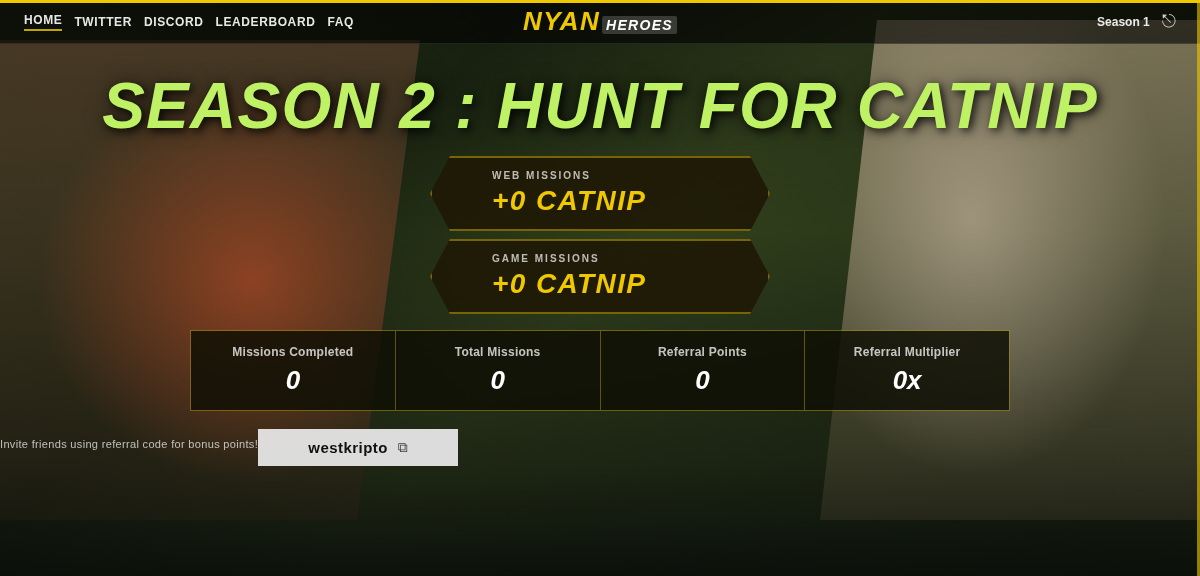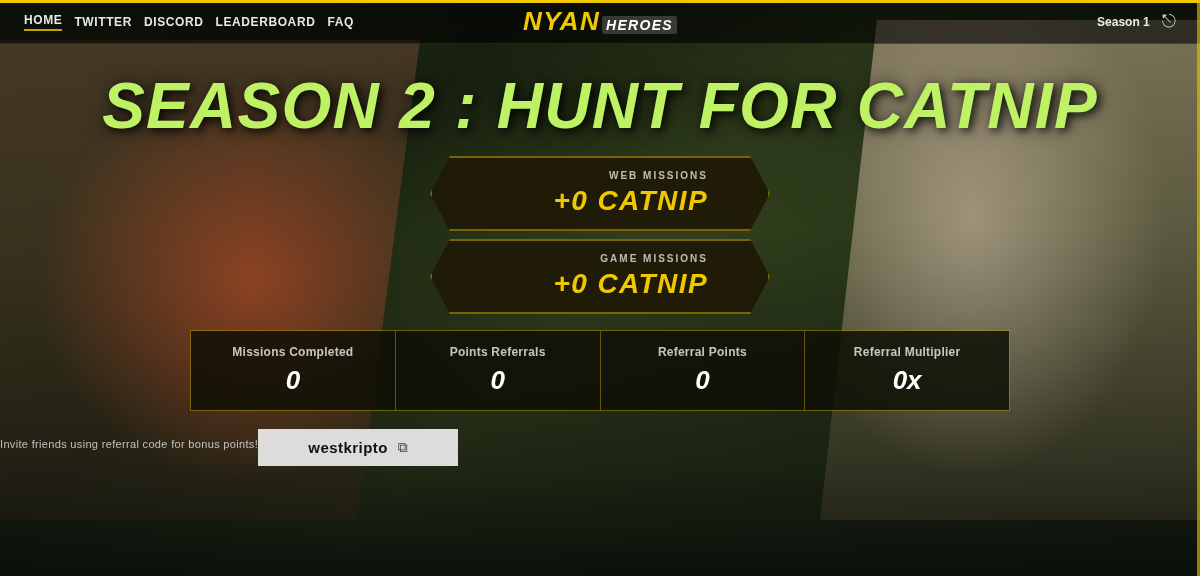--- a/index.html
+++ b/index.html
@@ -155,21 +155,21 @@
       align-items: center;
       gap: 8px;
       margin-top: 18px;
     }
 
     .mission-card {
       background: rgba(30, 25, 5, 0.92);
       border: 2px solid rgba(180, 150, 0, 0.6);
       clip-path: polygon(20px 0%, calc(100% - 20px) 0%, 100% 50%, calc(100% - 20px) 100%, 20px 100%, 0% 50%);
       padding: 12px 60px;
-      text-align: right;
+      text-align: left;
       min-width: 340px;
     }
 
     .mission-label {
       color: rgba(255,255,255,0.7);
       font-size: 10px;
       letter-spacing: 0.2em;
       font-weight: 600;
       margin-bottom: 4px;
     }
@@ -325,21 +325,21 @@
     <div class="mission-value">+0 CATNIP</div>
   </div>
 </div>
 
 <div class="stats-row">
   <div class="stat-item">
     <div class="stat-label">Missions Completed</div>
     <div class="stat-value">0</div>
   </div>
   <div class="stat-item">
-    <div class="stat-label">Points Referrals</div>
+    <div class="stat-label">Total Missions</div>
     <div class="stat-value">0</div>
   </div>
   <div class="stat-item">
     <div class="stat-label">Referral Points</div>
     <div class="stat-value">0</div>
   </div>
   <div class="stat-item">
     <div class="stat-label">Referral Multiplier</div>
     <div class="stat-value">0x</div>
   </div>

